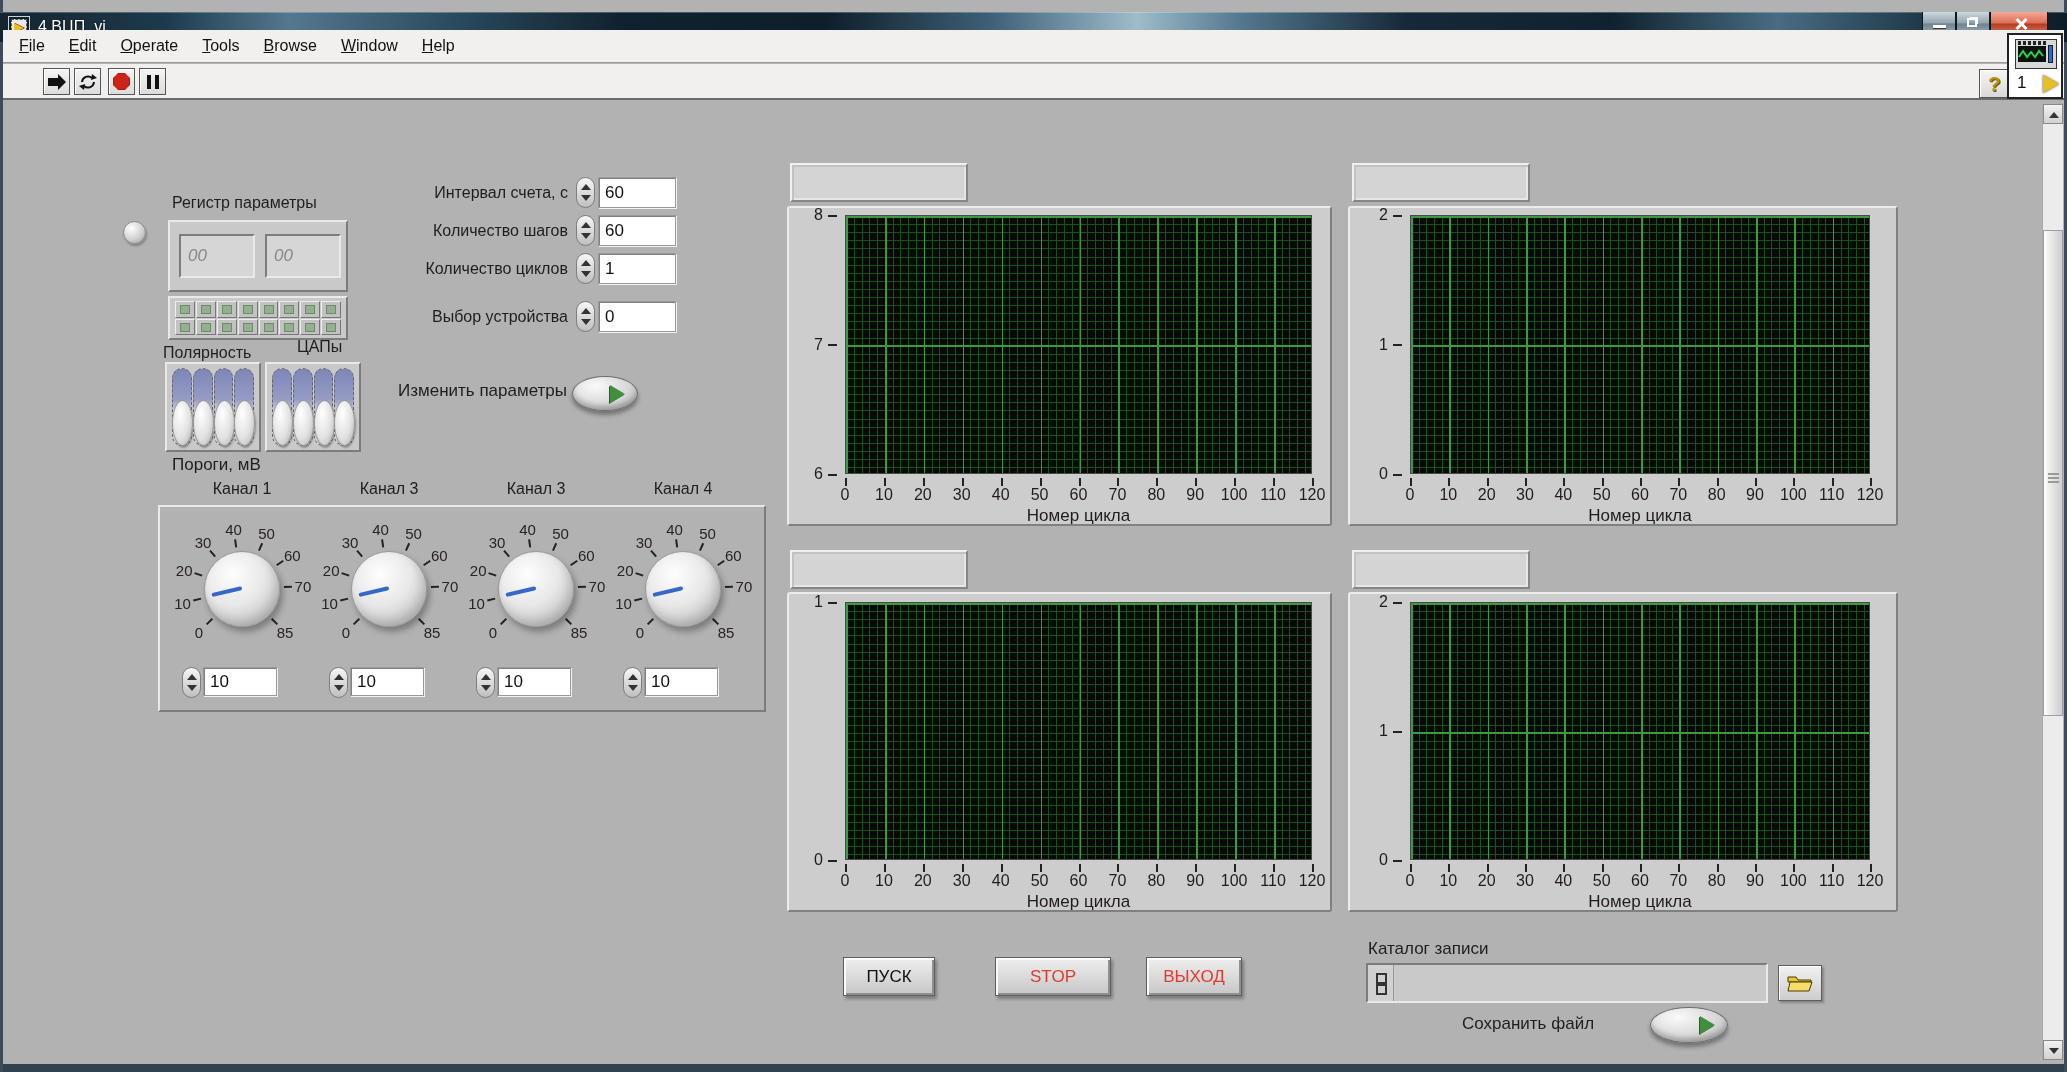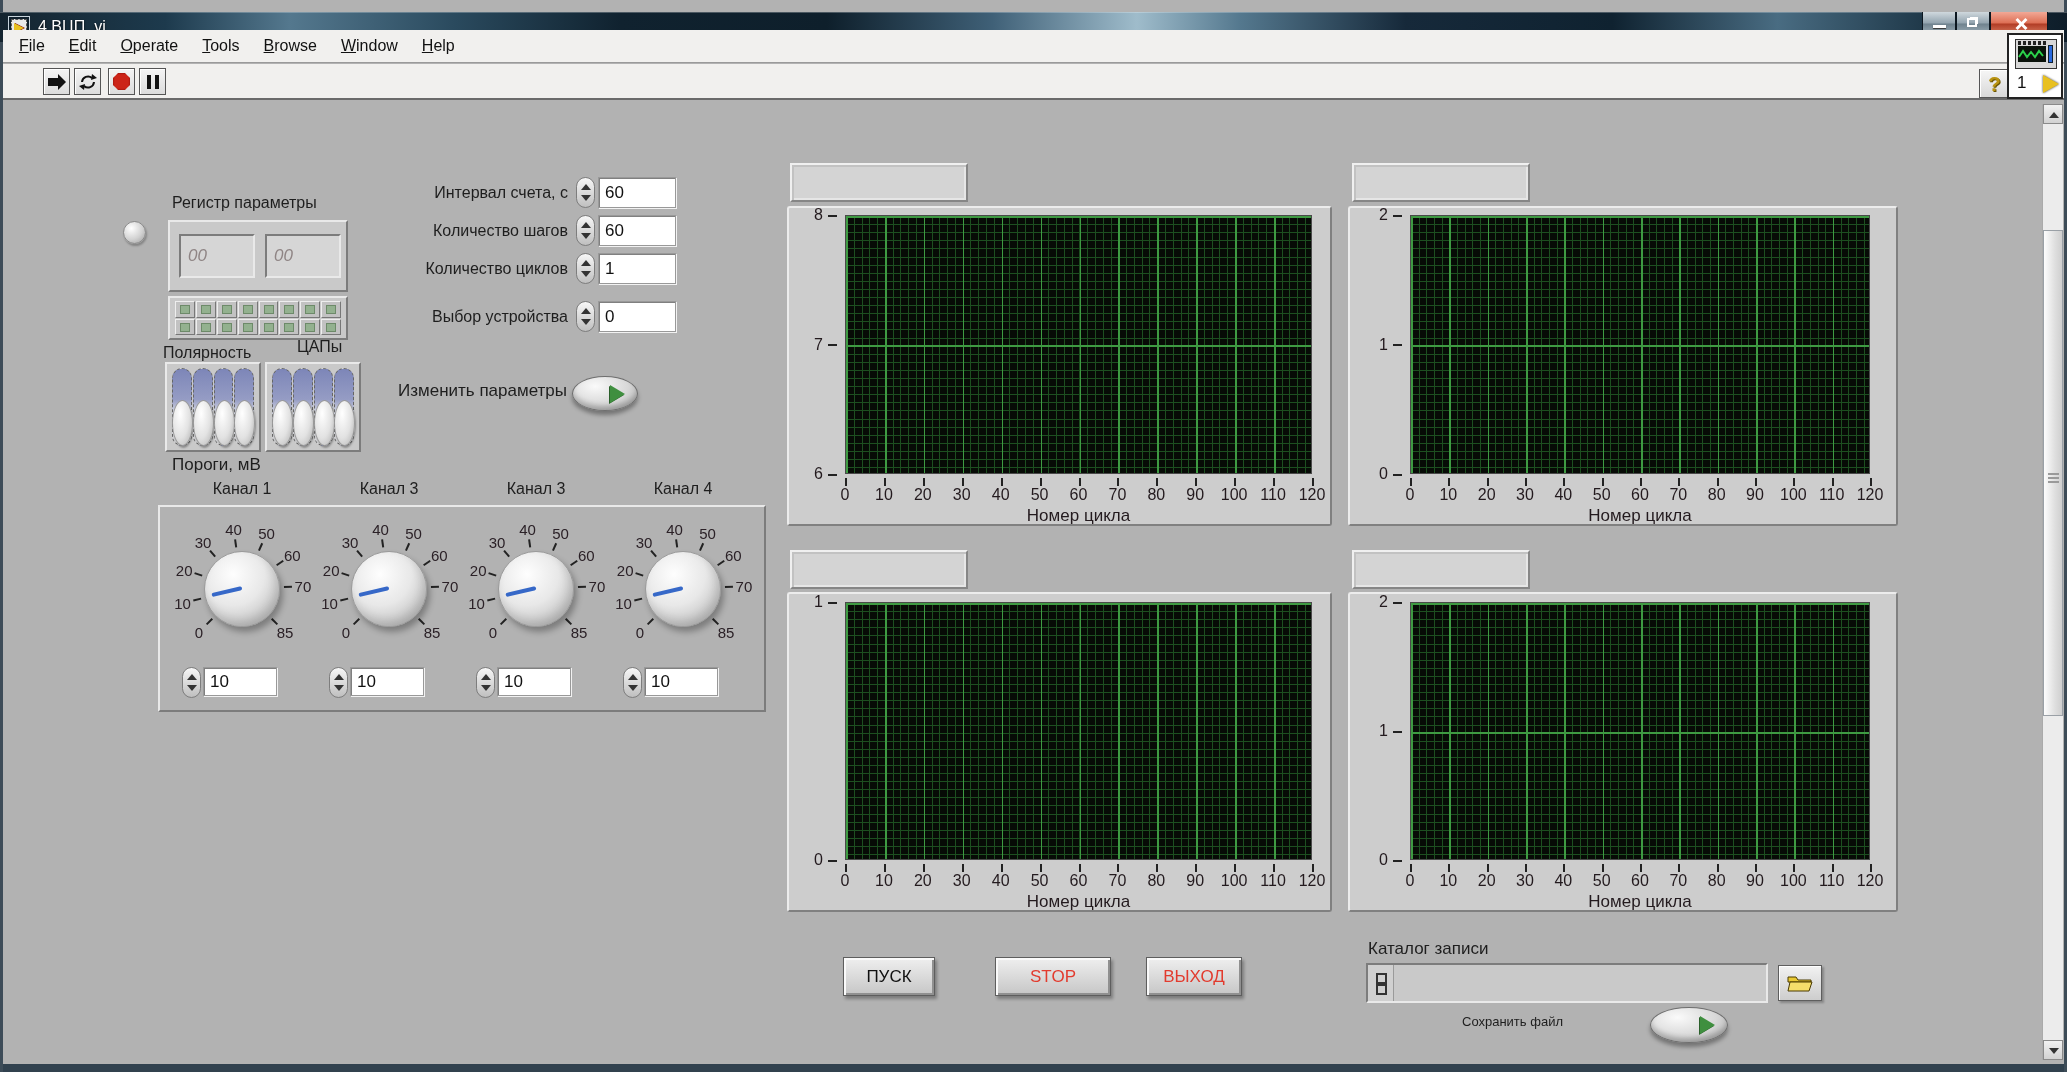--- a/index.html
+++ b/index.html
@@ -521,21 +521,21 @@
   <span class="lbl" style="left:1368px;top:939px;font-size:17px">Каталог записи</span>
   <div class="pathctl sunken">
     <div class="path-type"></div>
   </div>
   <div class="folder-btn">
     <svg width="26" height="20" viewBox="0 0 26 20">
       <path d="M1 4 h8 l2 3 h13 v2 h-23 z" fill="#e8c832" stroke="#4a3a00" stroke-width="1"></path>
       <path d="M3 9 h22 l-3 9 h-21 z" fill="#f5de6a" stroke="#4a3a00" stroke-width="1"></path>
     </svg>
   </div>
-  <span class="lbl" style="left:1462px;top:1014px;font-size:13px">Сохранить файл</span>
+  <span class="lbl" style="left:1462px;top:1014px;font-size:17px">Сохранить файл</span>
   <div class="oval-btn" style="left:1650px;top:1007px;width:78px;height:36px">
       <div class="green-arrow"></div>
     </div>
 
   <div class="wsb">
     <div class="sb-btn up">
         <div class="tri-up"></div>
       </div>
     <div class="thumb">
         <div class="grip"></div>

